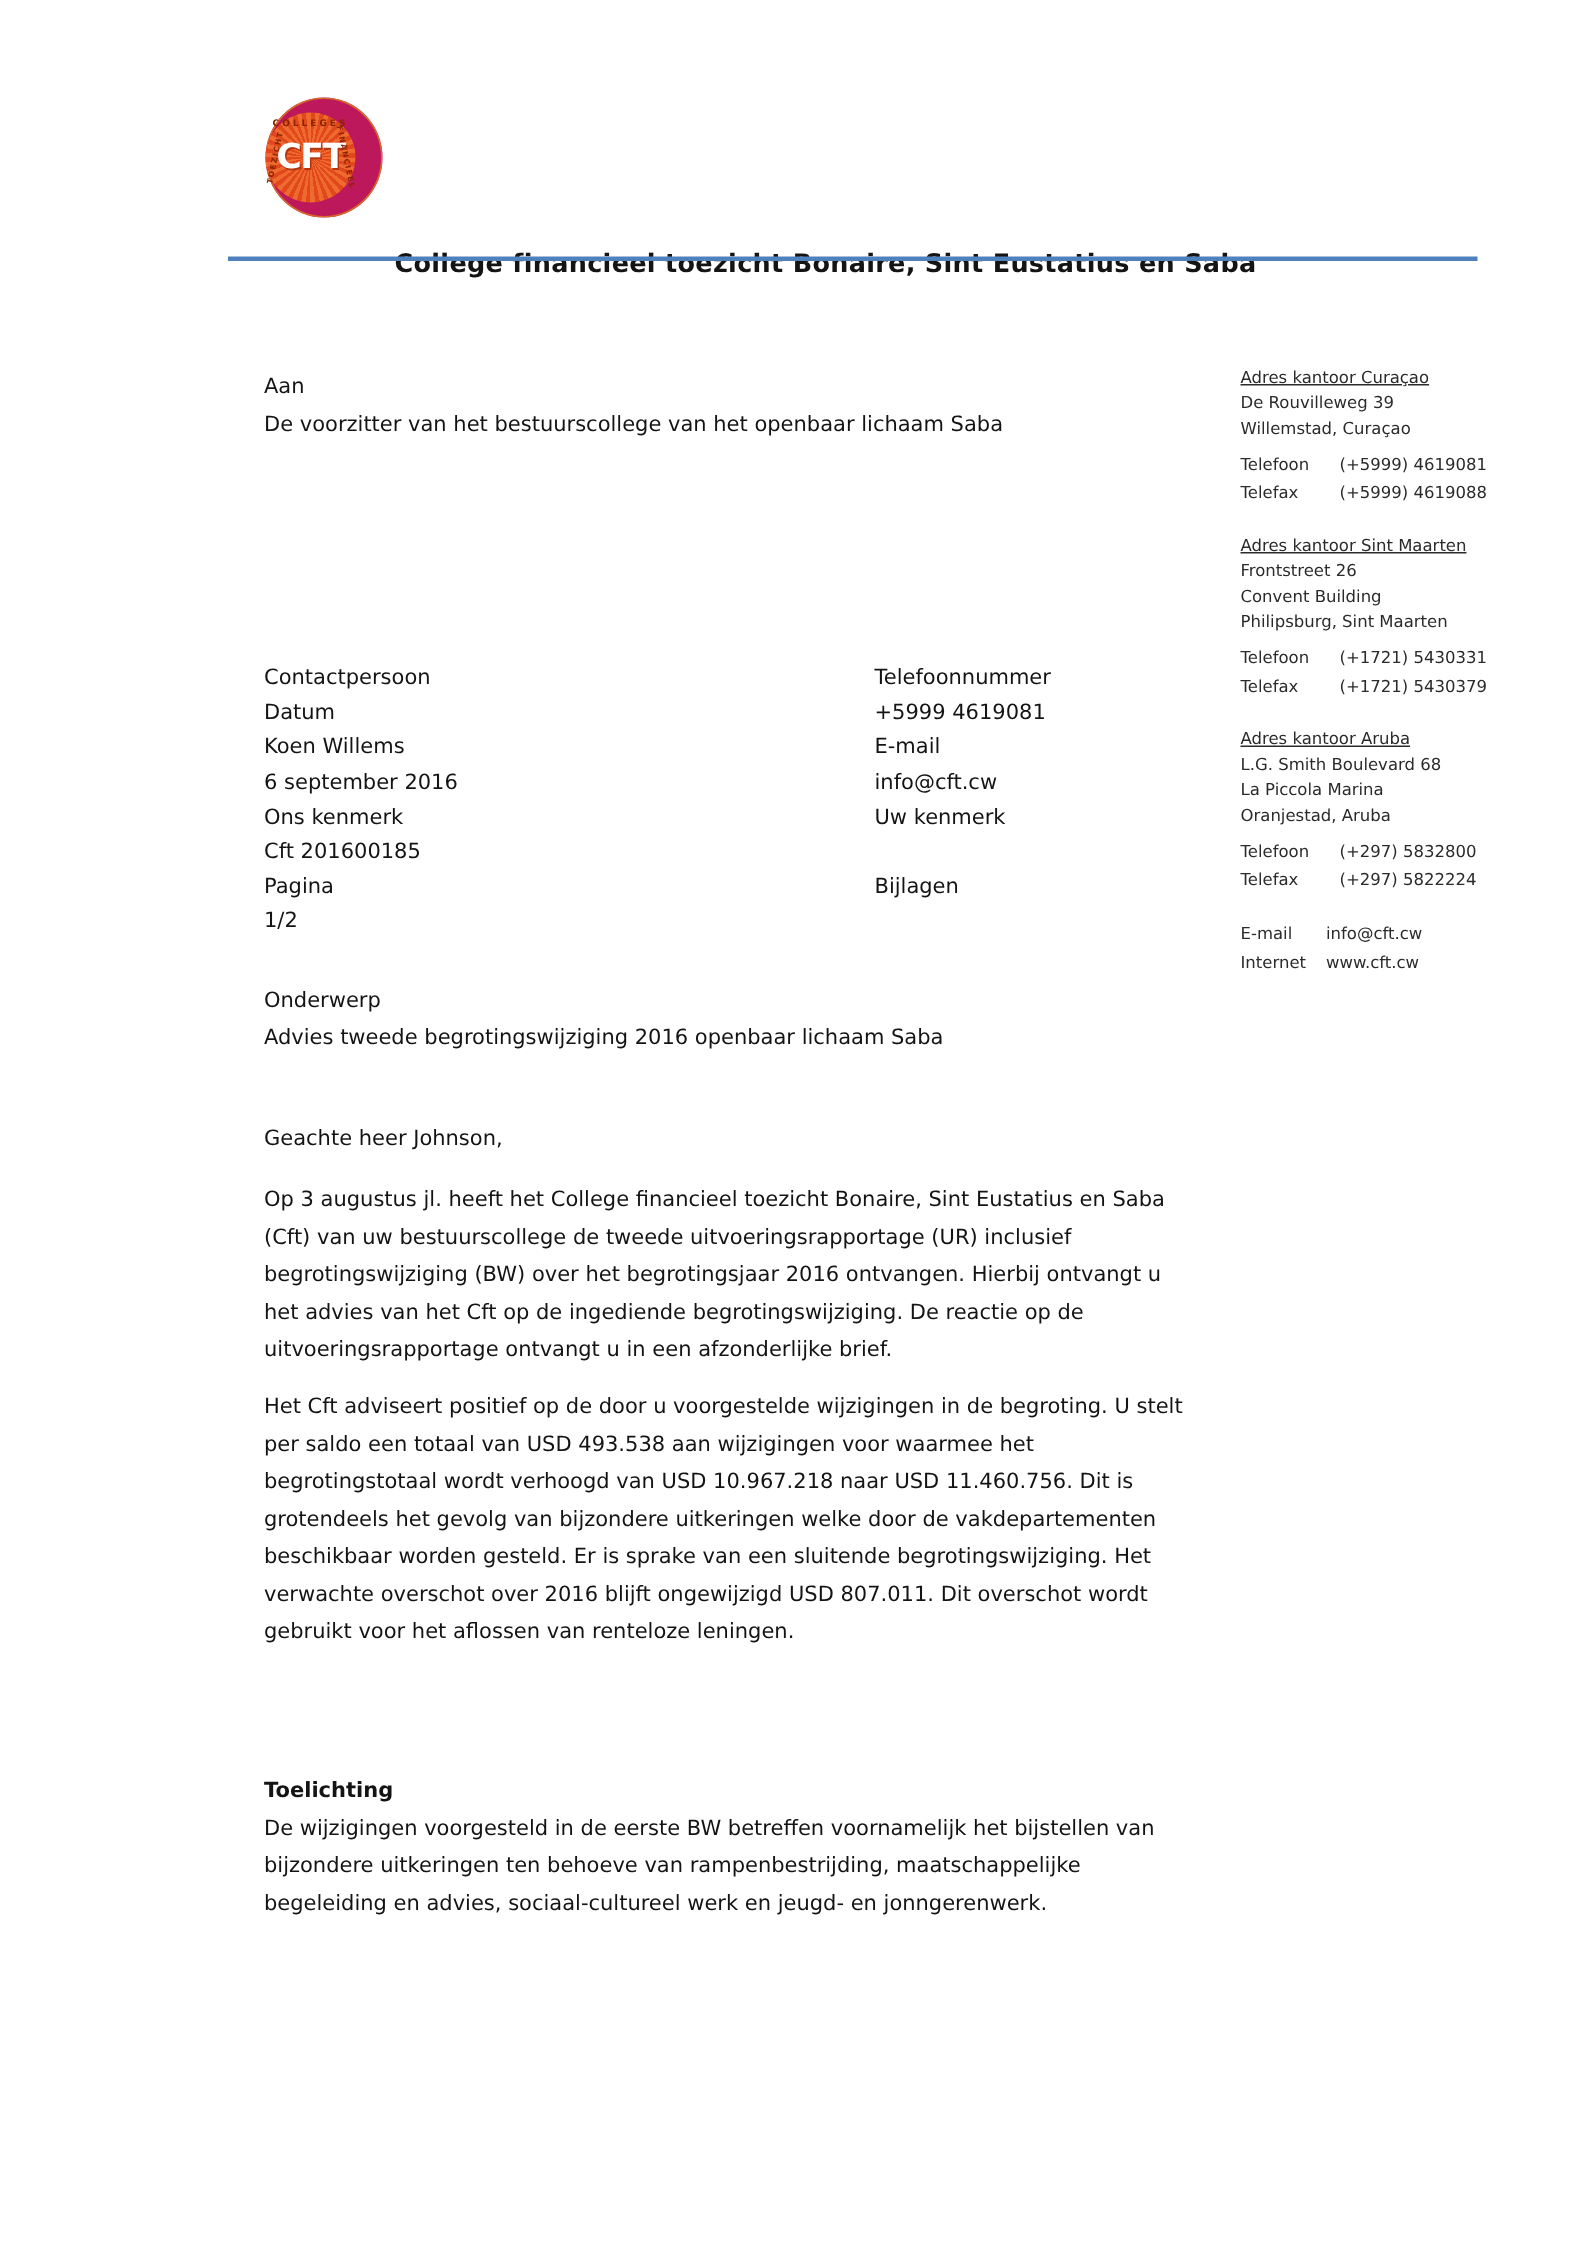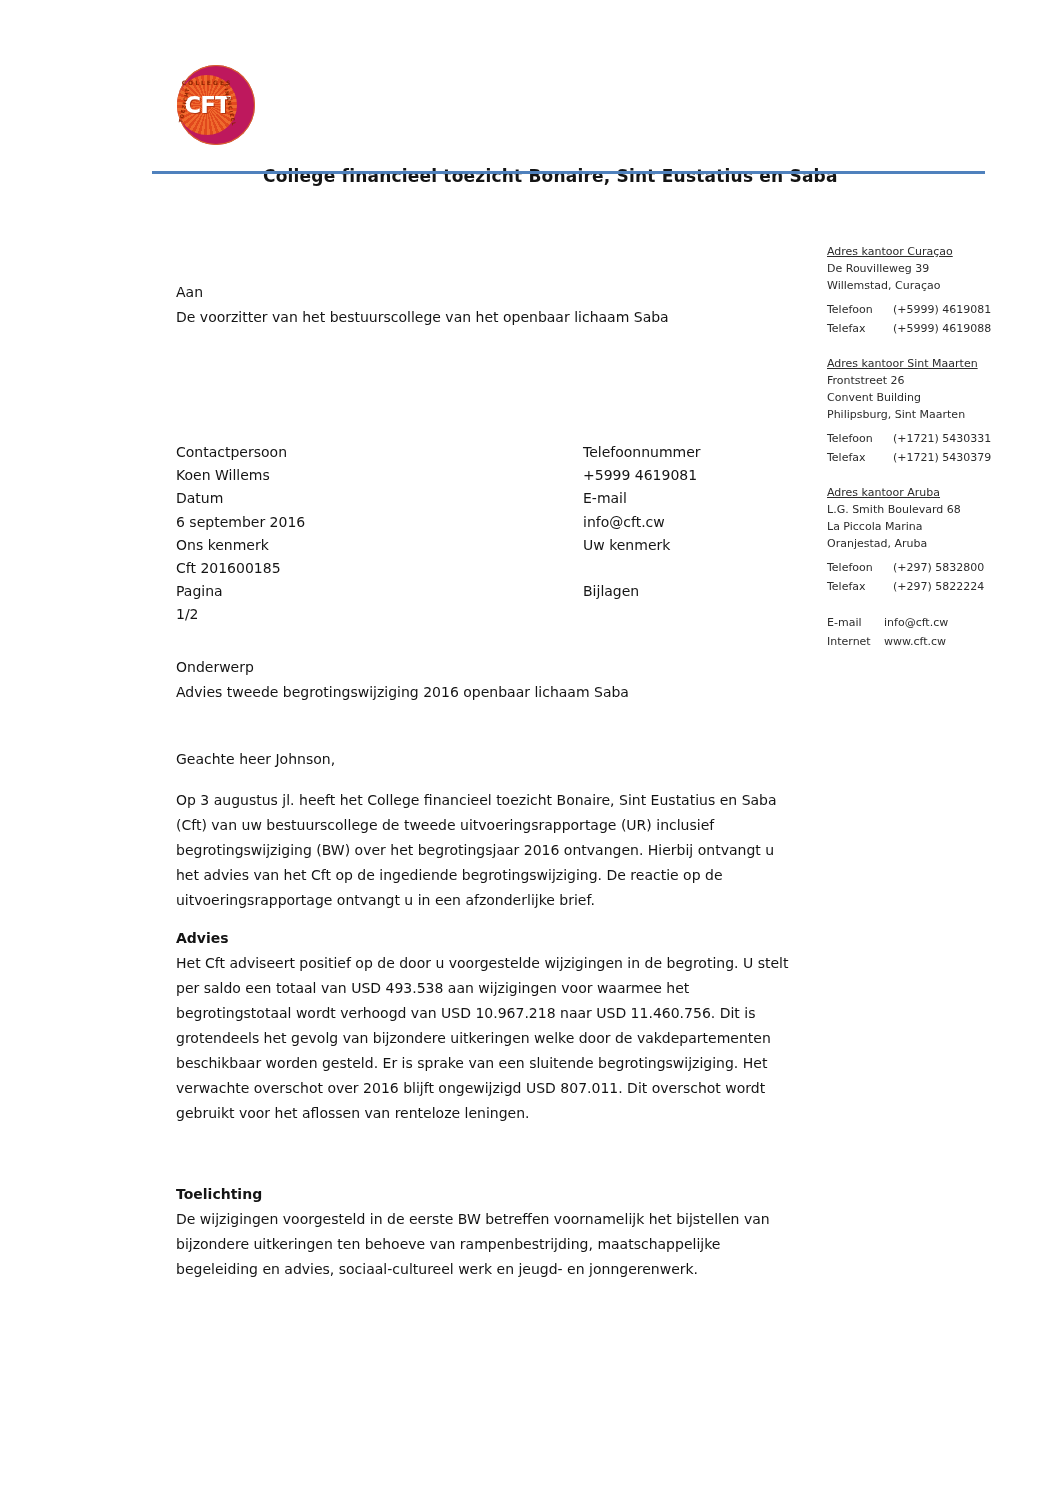--- a/index.html
+++ b/index.html
@@ -32,21 +32,21 @@
   .doc-title {
     position:absolute; left:263px; top:143px;
     font-size:17px; font-weight:bold; letter-spacing:0.2px; white-space:nowrap;margin-top:23px;
   }
   .header-rule {
     position:absolute; left:152px; top:171px; width:833px; height:3px;
     background:#4f81bd;
   }
 
   
-  .addressee { position:absolute; left:176px; top:246px; font-size:14px; line-height:25px;margin-top:34px; }
+  .addressee { position:absolute; left:176px; top:246px; font-size:14px; line-height:25px; }
 
   
   .sidebar { position:absolute; left:827px; top:243px; width:215px; font-size:11px; line-height:17px; color:#2b2b2b; }
   .office { margin-bottom:17px; }
   .office-heading { text-decoration:underline; }
   .phone-group { margin-top:6px; }
   .phone-row { display:flex; line-height:19px; white-space:nowrap;align-items:flex-end; }
   .phone-label { width:66px; flex:0 0 66px; }
   .net-group { margin-top:14px; }
   .net-row { display:flex; line-height:19px; white-space:nowrap; }
@@ -149,22 +149,22 @@
       </div>
       <div class="net-row">
         <span class="net-label">Internet</span>
         <span>www.cft.cw</span>
       </div>
     </div>
   </div>
 
   <div class="meta-col left">
     <div class="crow">Contactpersoon</div>
+    <div class="crow">Datum</div>
     <div class="crow">Koen Willems</div>
-    <div class="crow">Datum</div>
     <div class="crow">6 september 2016</div>
     <div class="crow">Ons kenmerk</div>
     <div class="crow">Cft 201600185</div>
     <div class="crow">Pagina</div>
     <div class="crow">1/2</div>
   </div>
   <div class="meta-col right">
     <div class="crow">Telefoonnummer</div>
     <div class="crow">+5999 4619081</div>
     <div class="crow">E-mail</div>
@@ -182,21 +182,20 @@
 
   <div class="salutation">Geachte heer Johnson,</div>
 
   <div class="paragraph intro">Op 3 augustus jl. heeft het College financieel toezicht Bonaire, Sint Eustatius en Saba
 (Cft) van uw bestuurscollege de tweede uitvoeringsrapportage (UR) inclusief
 begrotingswijziging (BW) over het begrotingsjaar 2016 ontvangen. Hierbij ontvangt u
 het advies van het Cft op de ingediende begrotingswijziging. De reactie op de
 uitvoeringsrapportage ontvangt u in een afzonderlijke brief.</div>
 
   <div class="section sec-advies">
-    <div class="sec-heading">Advies</div>
     <div class="sec-text">Het Cft adviseert positief op de door u voorgestelde wijzigingen in de begroting. U stelt
 per saldo een totaal van USD 493.538 aan wijzigingen voor waarmee het
 begrotingstotaal wordt verhoogd van USD 10.967.218 naar USD 11.460.756. Dit is
 grotendeels het gevolg van bijzondere uitkeringen welke door de vakdepartementen
 beschikbaar worden gesteld. Er is sprake van een sluitende begrotingswijziging. Het
 verwachte overschot over 2016 blijft ongewijzigd USD 807.011. Dit overschot wordt
 gebruikt voor het aflossen van renteloze leningen.</div>
   </div>
 
   <div class="section sec-toelichting">

